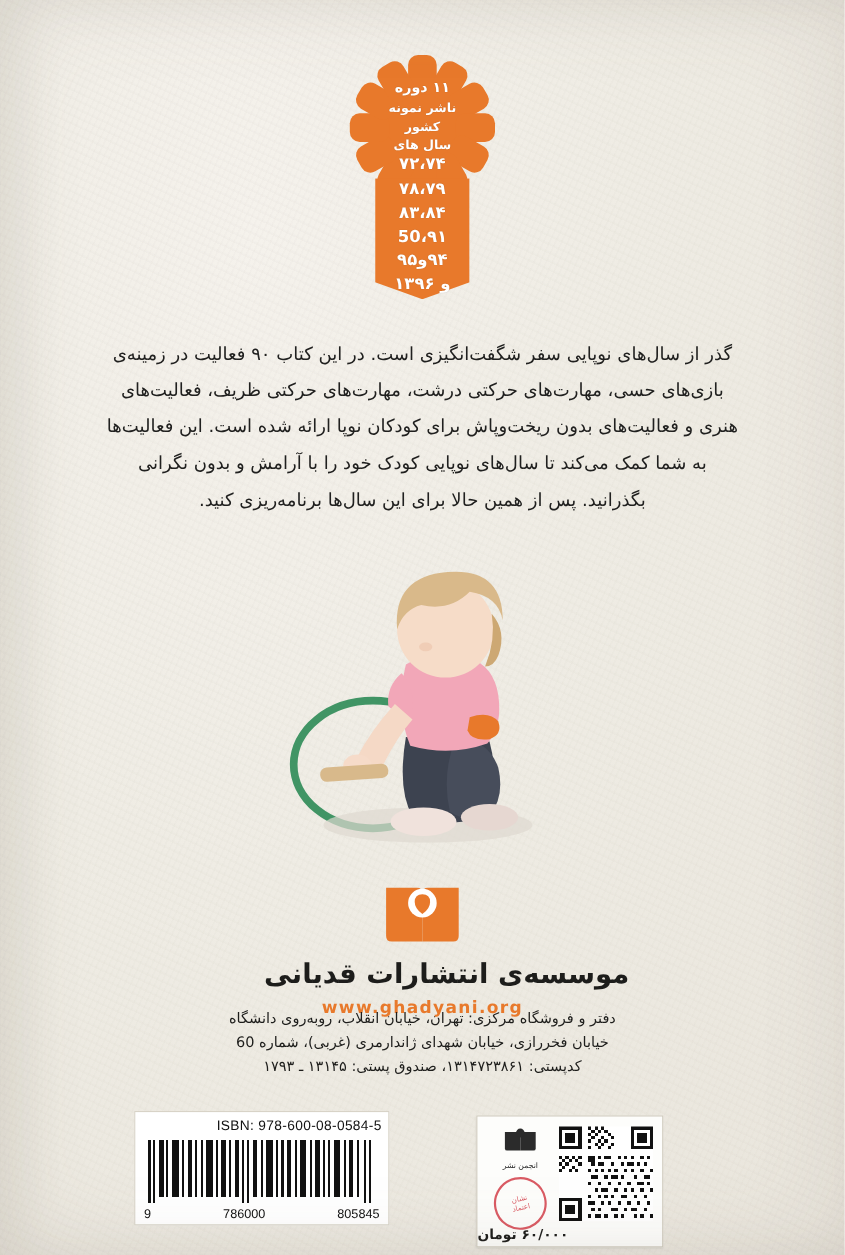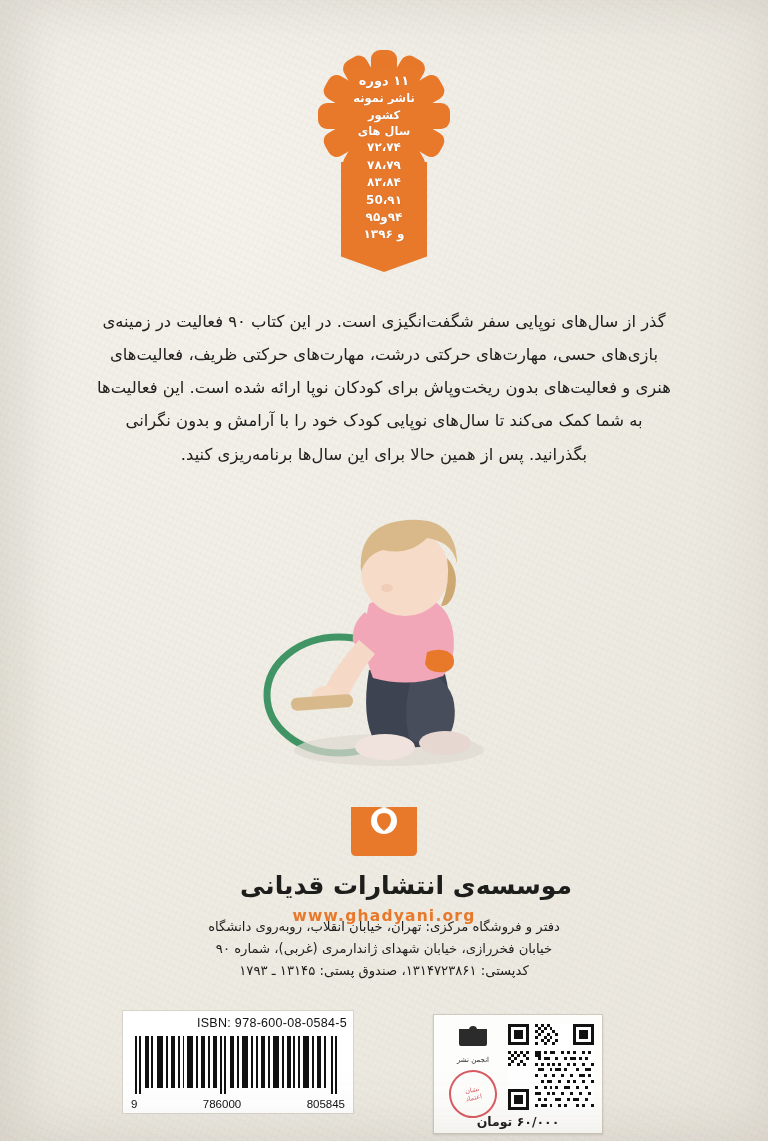--- a/index.html
+++ b/index.html
@@ -74,21 +74,21 @@
     text-align: center;
     color: #ffffff;
     font-size: 11.5px;
     line-height: 1.42;
     font-weight: bold;
     letter-spacing: 0;
     z-index: 3;
     text-shadow: 0 0 1px rgba(0,0,0,.25);
   }
   .badge-text .big { font-size: 13px; }
-  .badge-text .years { font-size: 12px; line-height: 1.45; }
+  .badge-text .years { font-size: 15px; line-height: 1.45; }
 
   
   .blurb {
     position: absolute;
     top: 305px;
     right: 95px;
     left: 95px;
     text-align: center;
     direction: rtl;
     color: #20201f;
@@ -206,21 +206,21 @@
     justify-content: center;
     text-align: center;
     transform: rotate(-12deg);
     opacity: .85;
   }
   .sticker .price {
     position: absolute;
     bottom: 4px;
     right: 0;
     left: 0;
-    text-align: center;
+    text-align: left;
     font-size: 12.5px;
     font-weight: bold;
     color: #1d1d1b;
     direction: rtl;
   }
 
   .barcode-box {
     position: absolute;
     left: 62px;
     top: 0;
@@ -347,21 +347,21 @@
       <path d="M70 12 h-28 q-5 0 -5 5 v44 h28 q5 0 5 -5 z" fill="#e8792b"></path>
       <circle cx="37" cy="26" r="13" fill="#ffffff"></circle>
       <path d="M37 18 q7 0 7 7 q0 6 -7 11 q-7 -5 -7 -11 q0 -7 7 -7 z" fill="#e8792b"></path>
     </svg>
     <div class="pub-name">موسسه‌ی انتشارات قدیانی</div>
     <div class="pub-site">www.ghadyani.org</div>
   </div>
 
   <div class="address">
     <div class="line">دفتر و فروشگاه مرکزی: تهران، خیابان انقلاب، روبه‌روی دانشگاه</div>
-    <div class="line">خیابان فخررازی، خیابان شهدای ژاندارمری (غربی)، شماره ۹۰</div>
+    <div class="line">خیابان فخررازی، خیابان شهدای ژاندارمری (غربی)، شماره 60</div>
     <div class="line">کدپستی: ۱۳۱۴۷۲۳۸۶۱، صندوق پستی: ۱۳۱۴۵ ـ ۱۷۹۳</div>
   </div>
 
   <div class="bottom">
 
     <div class="sticker">
       <svg class="qr" viewBox="0 0 29 29" shape-rendering="crispEdges">
         <rect width="29" height="29" fill="#ffffff"></rect>
         <g fill="#111111">
           <rect x="0" y="0" width="7" height="7"></rect>

